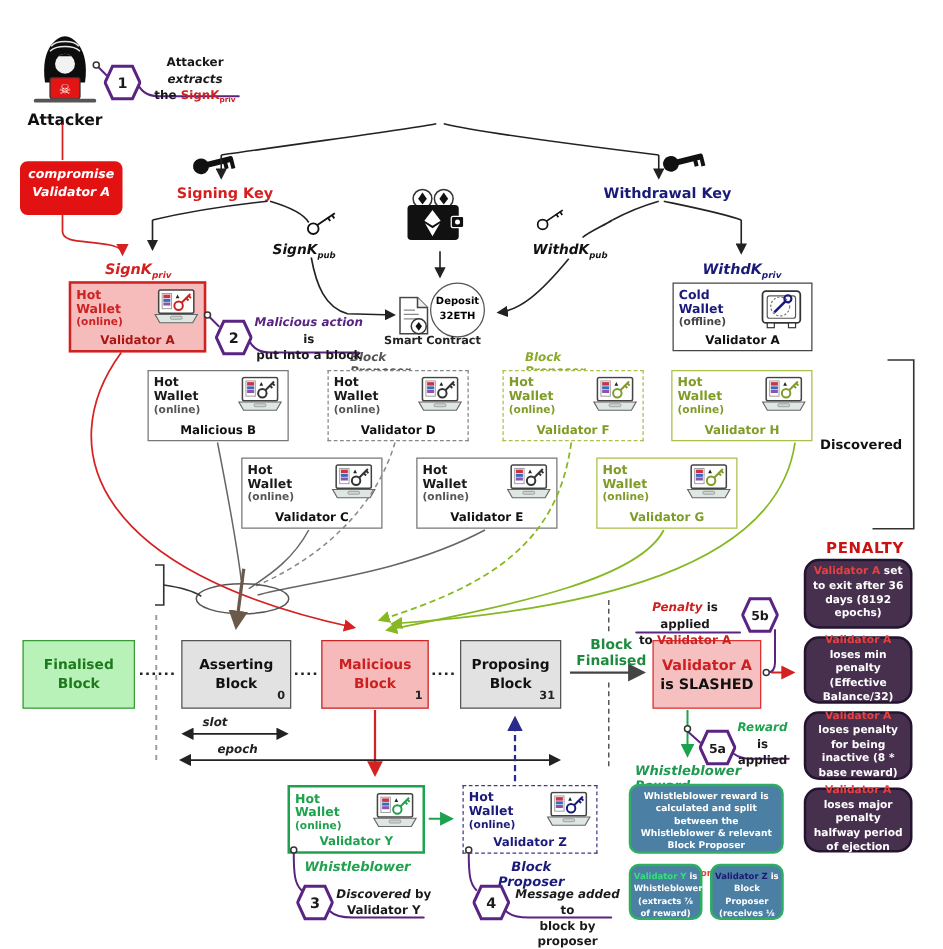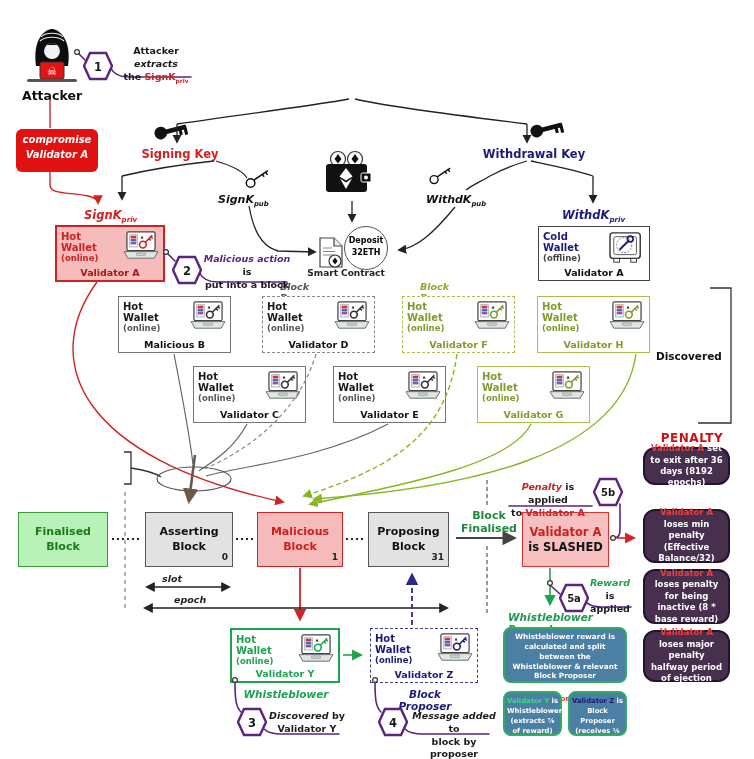--- a/index.html
+++ b/index.html
@@ -313,21 +313,21 @@
 <div class="abs b ctr pre z4" style="left:458px;top:509px;width:62px;font-size:11px;line-height:1.2;color:#1e8a3e">Block
 Finalised</div>
 
 <div class="block pre" style="left:522px;top:512px;width:87px;background:#f7c0c0;border:1.5px solid #d33;flex-direction:column">
   <span style="color:#cc2020;font-size:11.5px">Validator A</span>
   <span style="color:#111;font-size:11.5px">is SLASHED</span>
 </div>
 
 <div class="abs b ctr z2" style="left:652px;top:431px;width:80px;font-size:12px;letter-spacing:.5px;color:#cc1111">PENALTY</div>
 
-<div class="penaltyBox" style="top:447px;height:38px">
+<div class="penaltyBox" style="top:447px;height:56px">
   <span><span class="hl">Validator A</span><span> set to exit after 36 days (8192 epochs)</span></span>
 </div>
 <div class="penaltyBox" style="top:509px;height:54px">
   <span><span class="hl">Validator A</span><span> loses min penalty (Effective Balance/32)</span></span>
 </div>
 <div class="penaltyBox" style="top:569px;height:55px">
   <span><span class="hl">Validator A</span><span> loses penalty for being inactive (8 * base reward)</span></span>
 </div>
 <div class="penaltyBox" style="top:630px;height:52px">
   <span><span class="hl">Validator A</span><span> loses major penalty halfway period of ejection</span></span>

